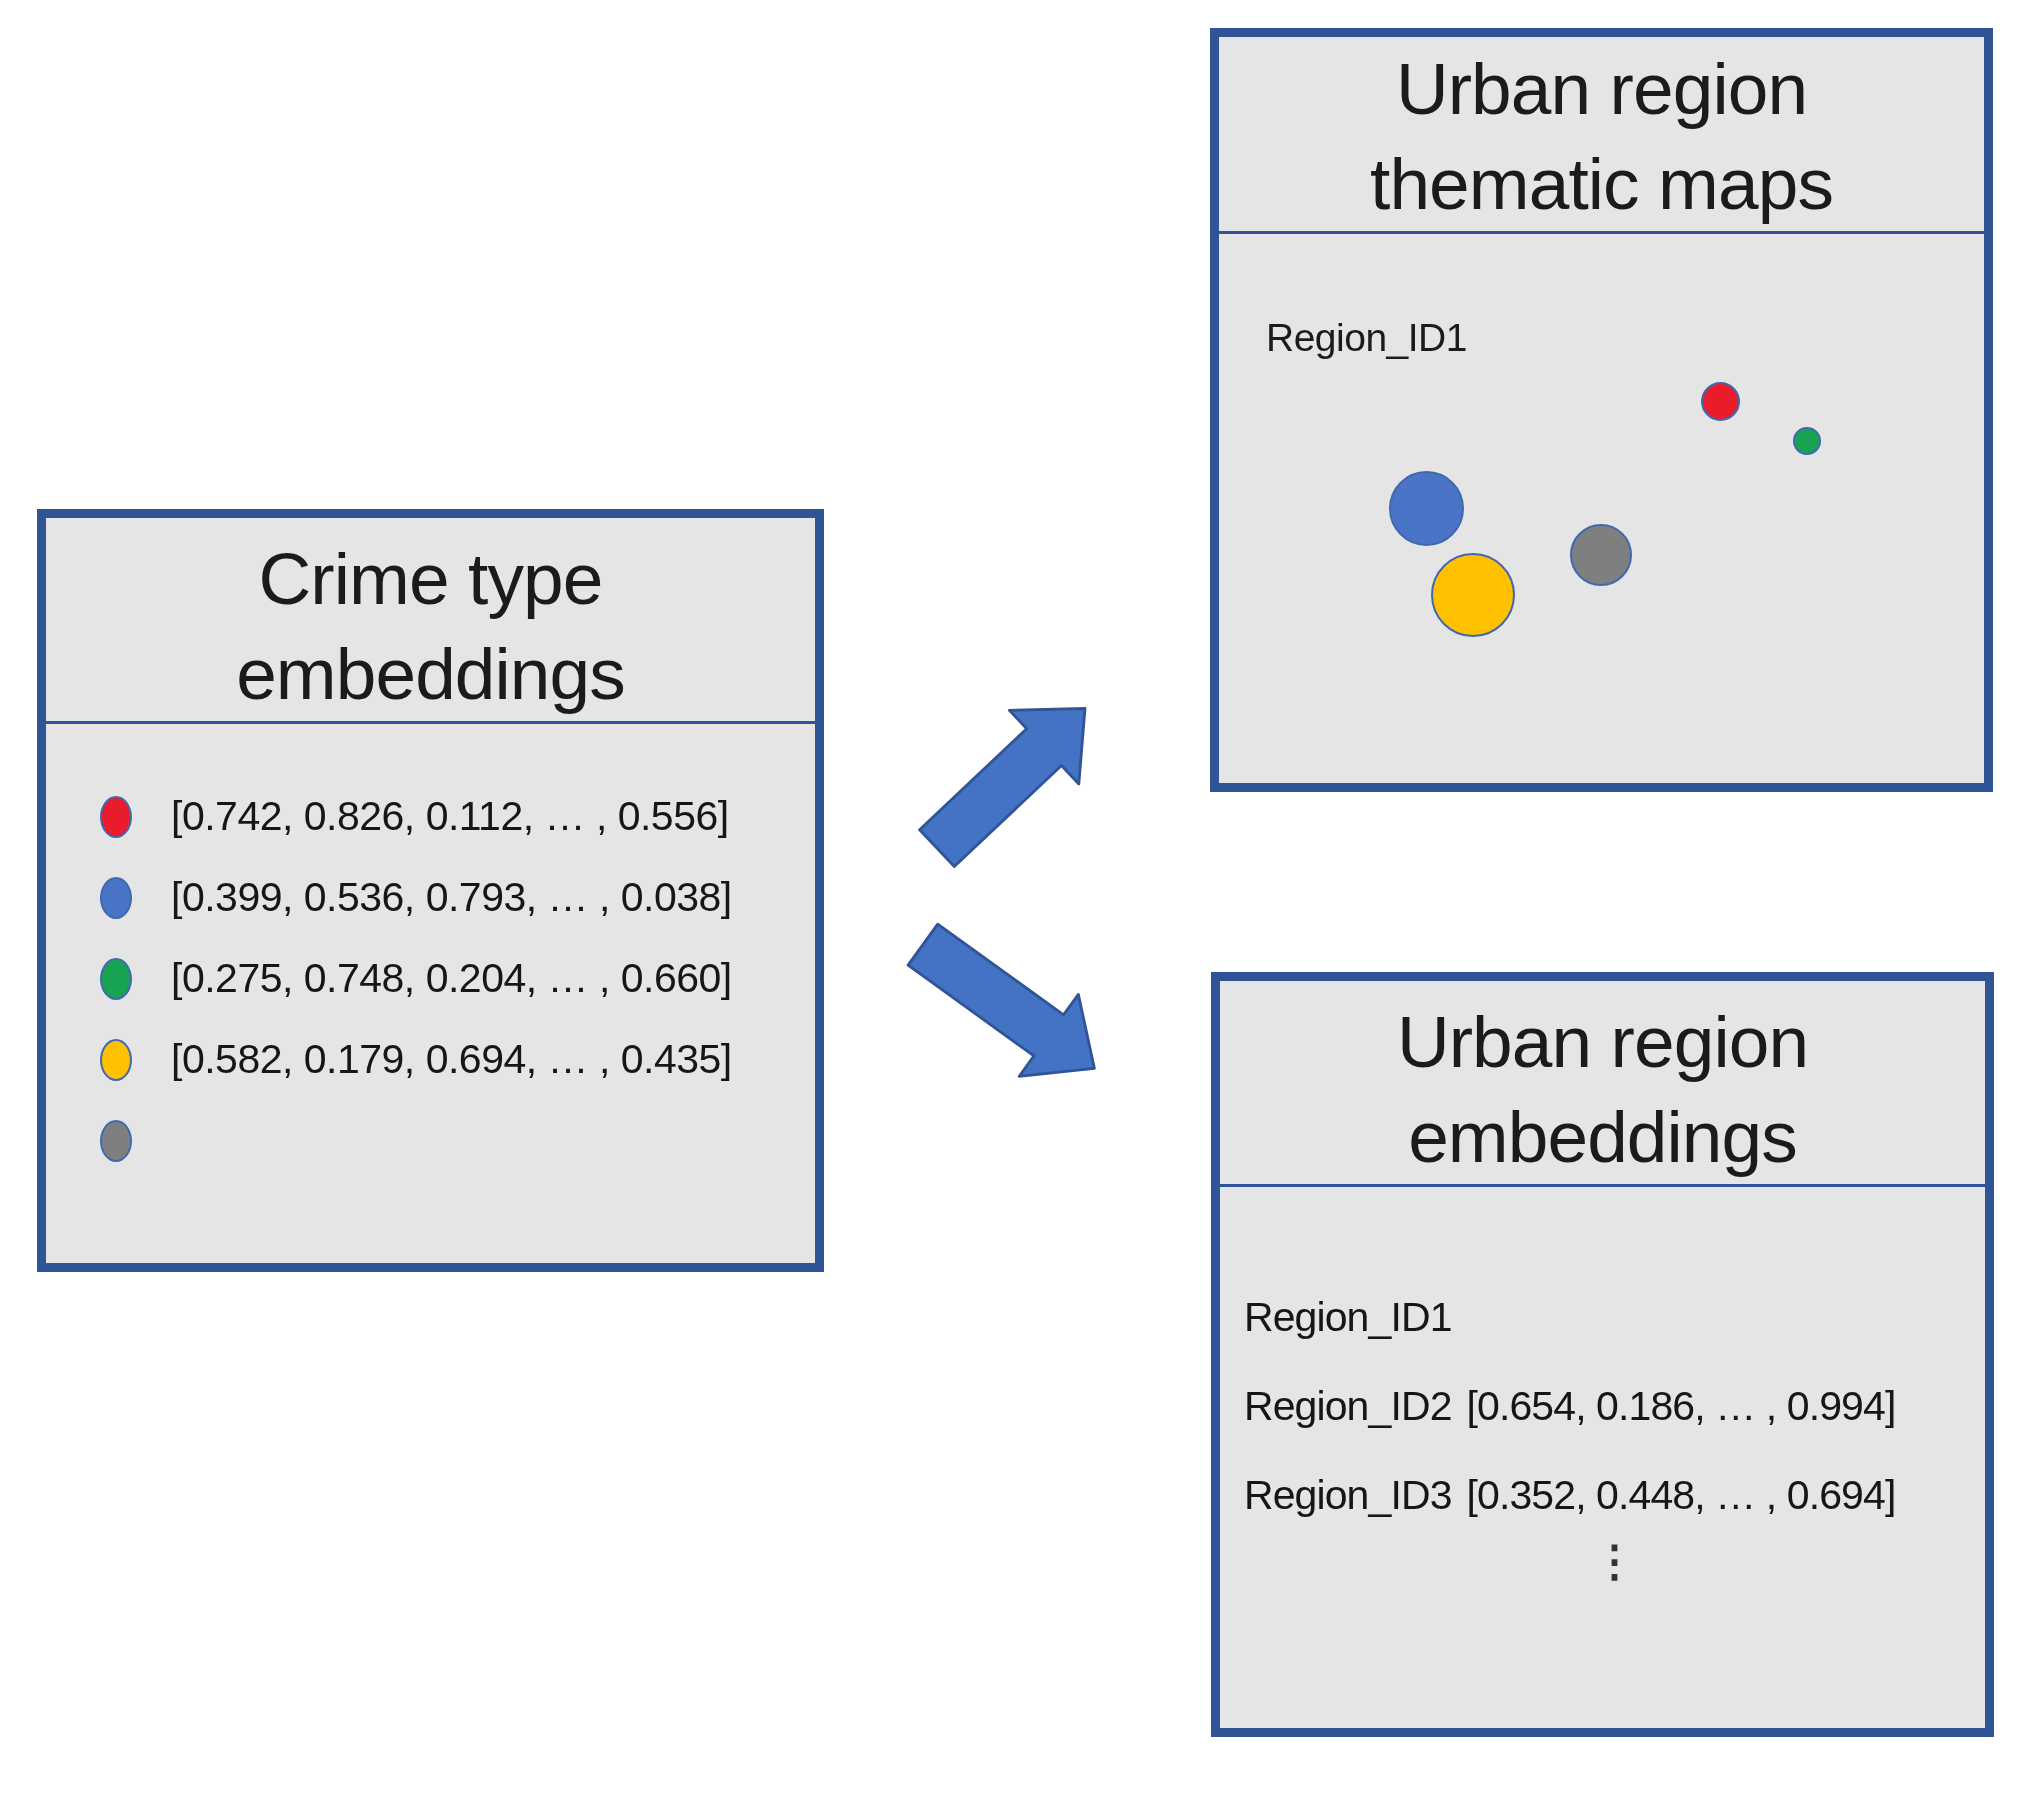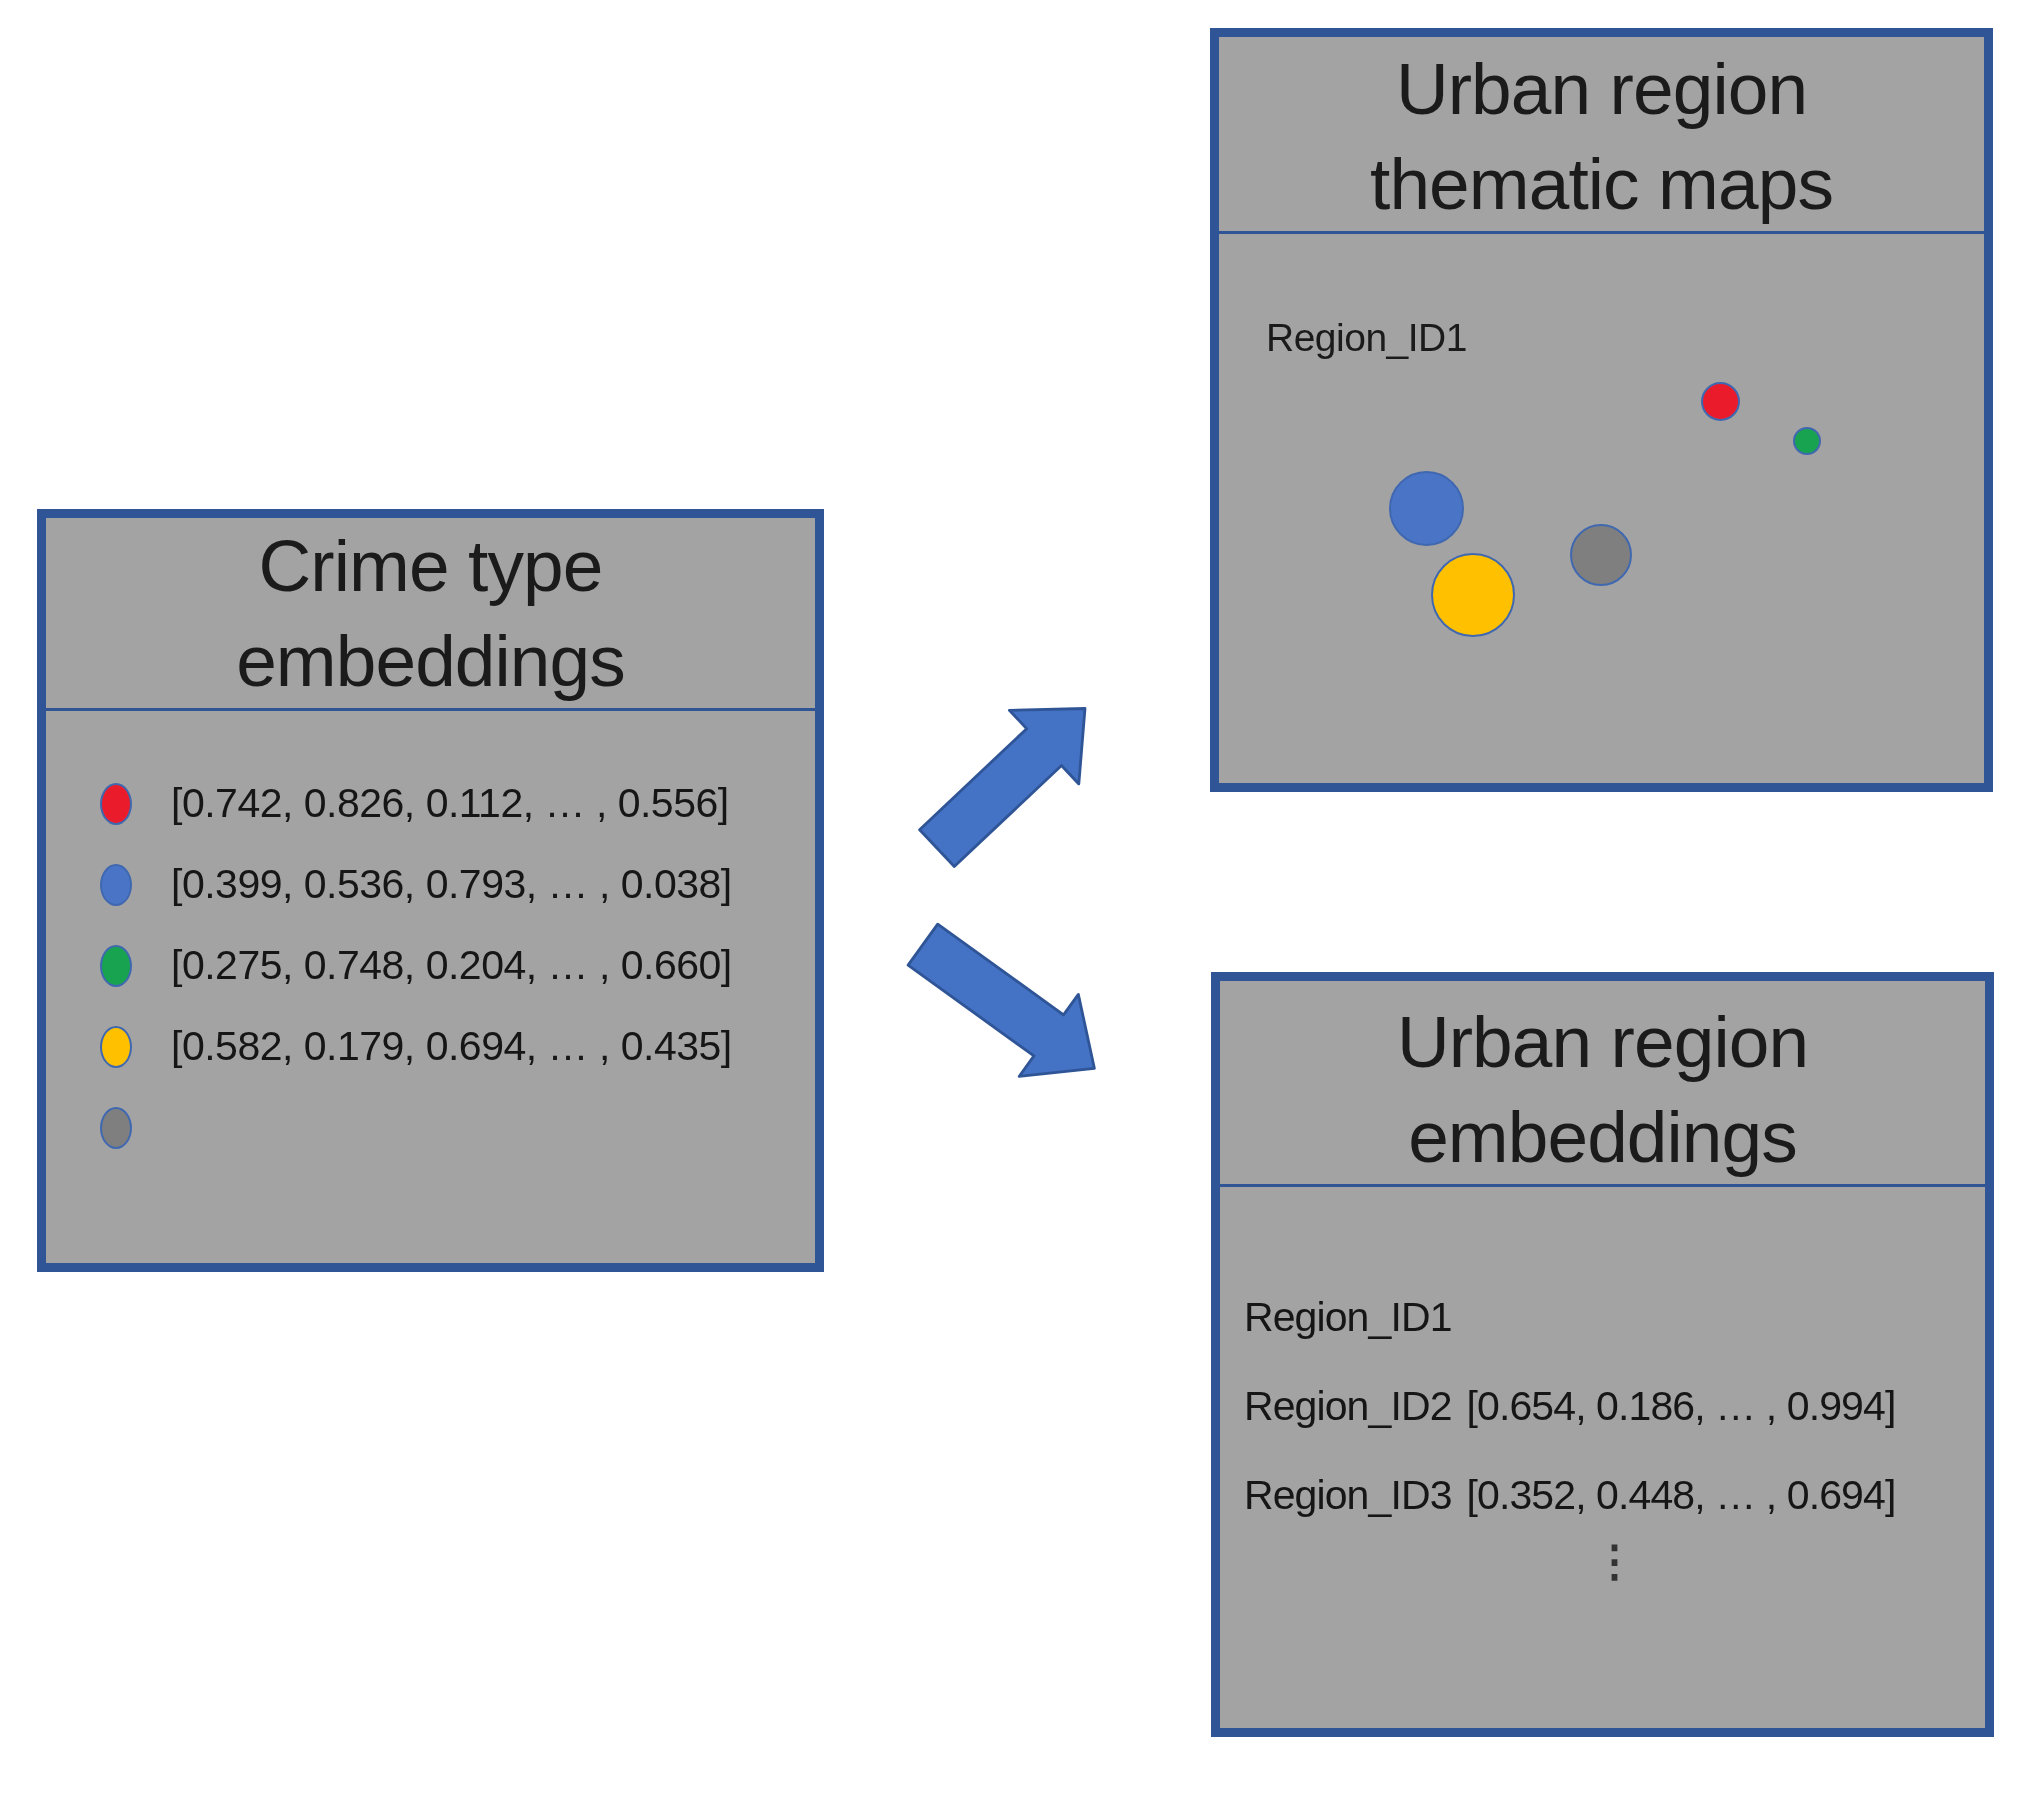--- a/index.html
+++ b/index.html
@@ -11,37 +11,37 @@
     position: relative;
     width: 2036px;
     height: 1804px;
     background: #ffffff;
     overflow: hidden;
     font-family: "Liberation Sans", sans-serif;
     color: var(--text, #191919);
   }
   .box {
     position: absolute;
-    background: #a3a3a3;
+    background: #e5e5e5;
     border: 9.4px solid var(--border-blue, #2F5597);
     box-sizing: border-box;
   }
   .box-title {
     font-size: 73px;
     line-height: 95px;
     text-align: center;
     color: #1b1b1b;
     border-bottom: 3.7px solid var(--border-blue, #2F5597);
     letter-spacing: -0.9px;
   }
   #left-box   { left: 37px;   top: 509px;  width: 787px; height: 763px; }
   #map-box    { left: 1210px; top: 28px;   width: 783px; height: 764px; }
   #embed-box  { left: 1211px; top: 972px; width: 783px; height: 765px; }
 
-  #left-box  .box-title { }
+  #left-box  .box-title { padding-top: 13px; }
   #map-box   .box-title { padding-top: 3.7px;  }
   #embed-box .box-title { padding-top: 13px; }
 
   
   .left-list { padding: 52px 0 0 54px; }
   .left-row {
     height: 81px;
     display: flex;
     align-items: center;
   }

